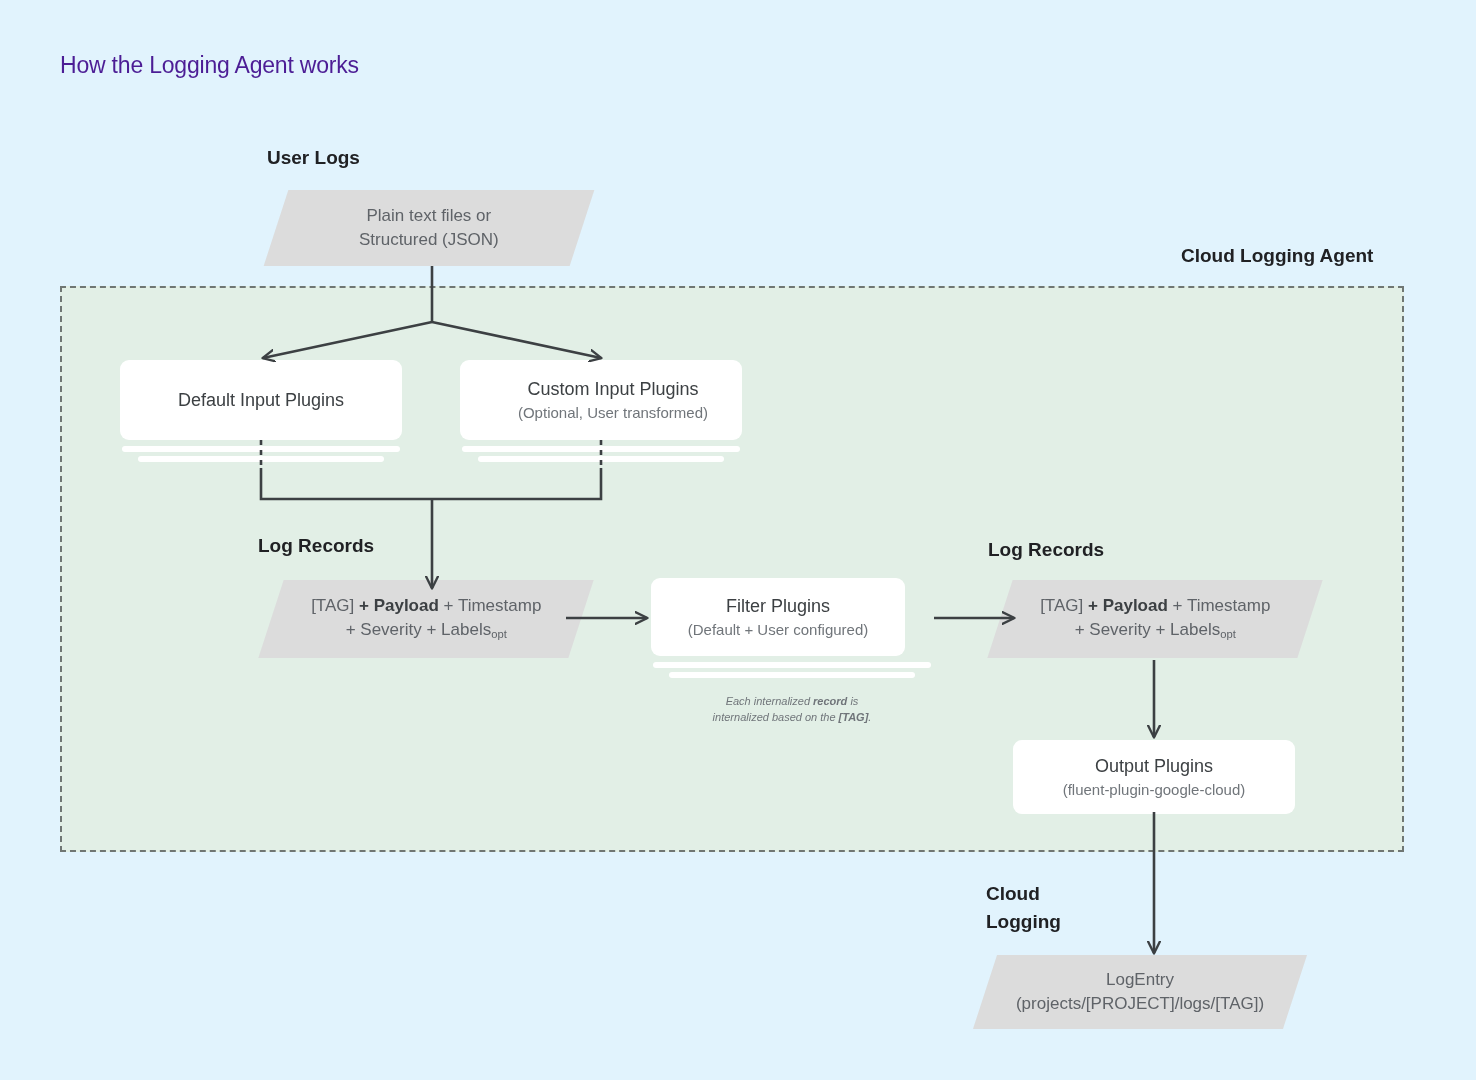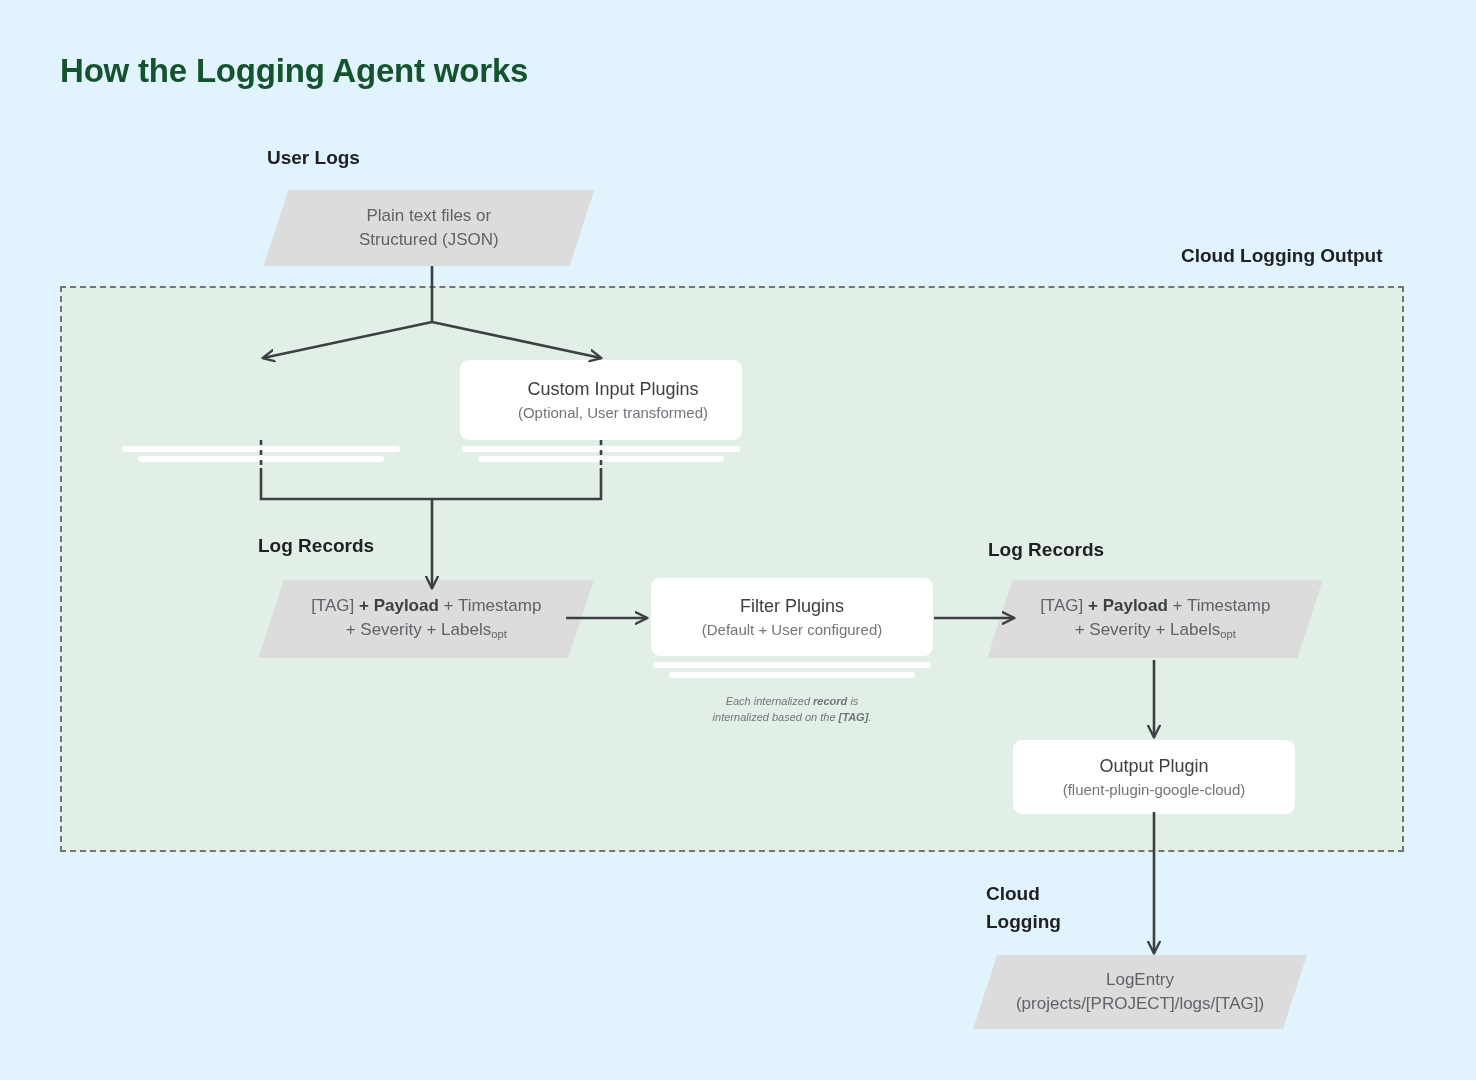--- a/index.html
+++ b/index.html
@@ -22,23 +22,23 @@
     inset: 0;
     width: 1476px;
     height: 1080px;
   }
 
   
   .page-title {
     position: absolute;
     left: 60px;
     top: 52px;
-    font-size: 33px;
-    font-weight: bold;
-    color: #14532d;
+    font-size: 23px;
+    font-weight: normal;
+    color: #4c1d95;
     letter-spacing: -0.2px;
     white-space: nowrap;
   }
 
   
   .section-label {
     position: absolute;
     font-size: 19px;
     font-weight: bold;
     color: #202124;
@@ -135,21 +135,21 @@
 <body>
 
 <div id="canvas">
 
   <div class="page-title">How the Logging Agent works</div>
 
   <div class="agent-panel"></div>
 
   <div class="section-label" style="left:267px; top:144px;text-align:center;">User Logs</div>
 
-  <div class="section-label" style="left:1181px; top:242px;">Cloud Logging Output</div>
+  <div class="section-label" style="left:1181px; top:242px;">Cloud Logging Agent</div>
 
   <div class="section-label" style="left:258px; top:532px;">Log Records</div>
 
   <div class="section-label" style="left:988px; top:536px;">Log Records</div>
 
   <div class="section-label" style="left:986px; top:880px;">
     <div>Cloud</div>
     <div>Logging</div>
   </div>
 
@@ -183,20 +183,23 @@
   </svg>
 
   <div class="para skew" style="left:276px; top:190px; width:306px; height:76px;">
     <span class="para-text">
       <span>Plain text files or</span><br>
       <span>Structured (JSON)</span>
     </span>
   </div>
 
   <div class="card-wrap" style="left:120px; top:360px; width:282px; height:102px;">
+    <div class="card" style="width:282px; height:80px;">
+      <div class="title-line">Default Input Plugins</div>
+    </div>
     <div class="stack-bar b1" style="top:86px;"></div>
     <div class="stack-bar b2" style="top:96px;"></div>
   </div>
 
   <div class="card-wrap" style="left:460px; top:360px; width:282px; height:102px;">
     <div class="card" style="width:282px; height:80px;padding-left:24px;">
       <div class="title-line">Custom Input Plugins</div>
       <div class="sub-line">(Optional, User transformed)</div>
     </div>
     <div class="stack-bar b1" style="top:86px;"></div>
@@ -204,21 +207,21 @@
   </div>
 
   <div class="para skew" style="left:271px; top:580px; width:310px; height:78px;">
     <span class="para-text">
       <span>[TAG] </span><span class="bold">+ Payload</span><span> + Timestamp</span><br>
       <span>+ Severity + Labels</span><sub>opt</sub>
     </span>
   </div>
 
   <div class="card-wrap" style="left:651px; top:578px; width:282px; height:98px;">
-    <div class="card" style="width:282px; height:78px;align-items:center;">
+    <div class="card" style="width:254px; height:78px;align-items:center;">
       <div class="title-line">Filter Plugins</div>
       <div class="sub-line">(Default + User configured)</div>
     </div>
     <div class="stack-bar b1" style="top:84px;"></div>
     <div class="stack-bar b2" style="top:94px;"></div>
   </div>
 
   <div class="note" style="left:632px; top:694px; width:320px;">
     <span>Each internalized </span><b>record</b><span> is</span><br>
     <span>internalized based on the </span><b>[TAG]</b><span>.</span>
@@ -226,21 +229,21 @@
 
   <div class="para skew" style="left:1000px; top:580px; width:310px; height:78px;">
     <span class="para-text">
       <span>[TAG] </span><span class="bold">+ Payload</span><span> + Timestamp</span><br>
       <span>+ Severity + Labels</span><sub>opt</sub>
     </span>
   </div>
 
   <div class="card-wrap" style="left:1013px; top:740px; width:282px; height:74px;">
     <div class="card" style="width:282px; height:74px;">
-      <div class="title-line">Output Plugin</div>
+      <div class="title-line">Output Plugins</div>
       <div class="sub-line">(fluent-plugin-google-cloud)</div>
     </div>
   </div>
 
   <div class="para skew" style="left:985px; top:955px; width:310px; height:74px;">
     <span class="para-text">
       <span>LogEntry</span><br>
       <span>(projects/[PROJECT]/logs/[TAG])</span>
     </span>
   </div>

